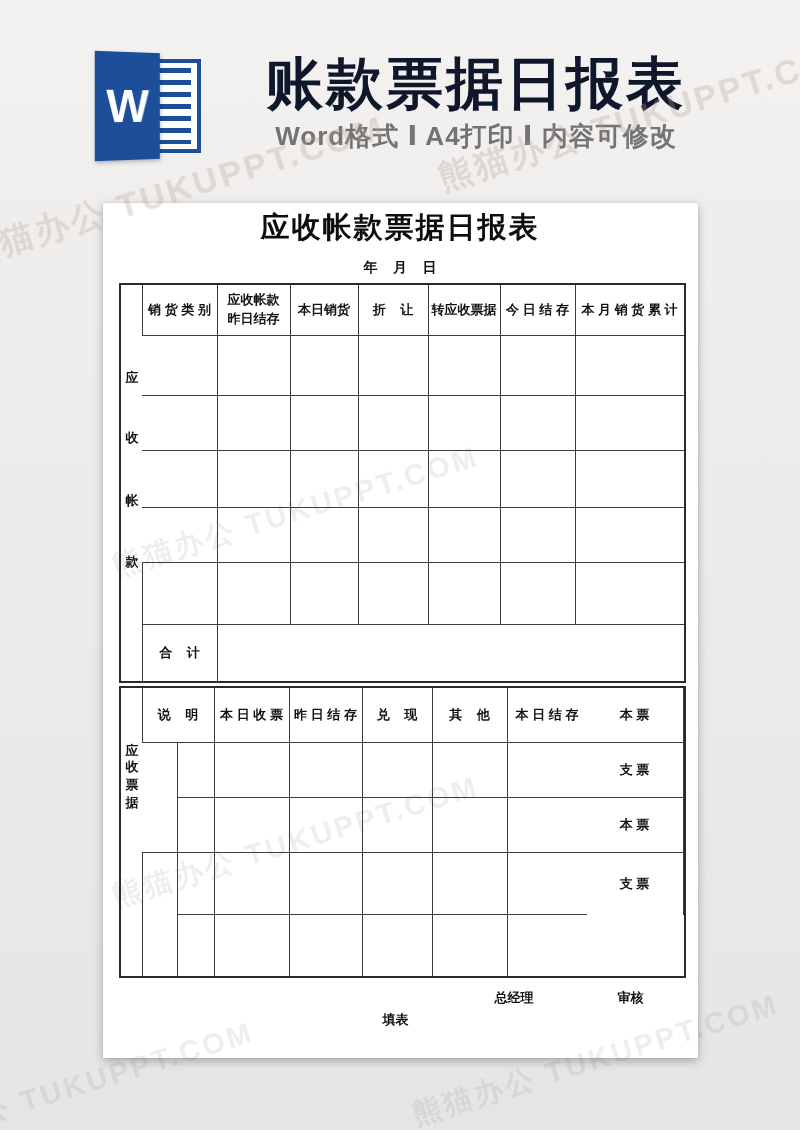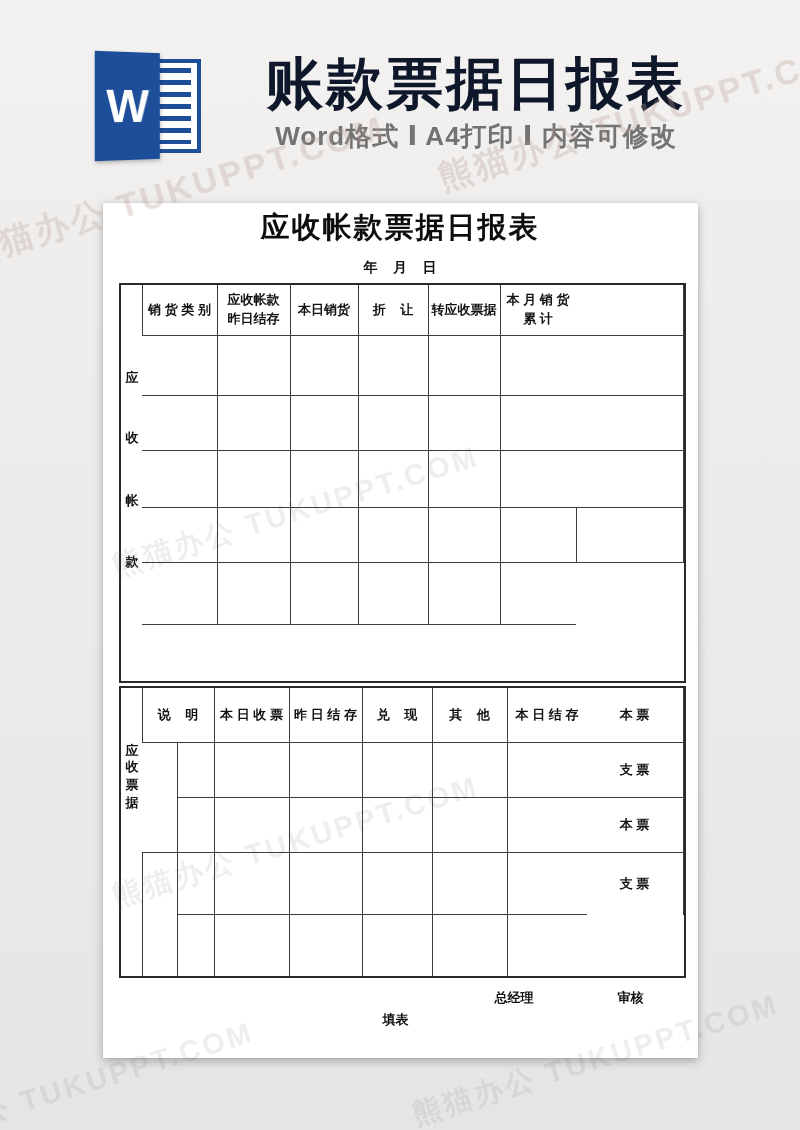--- a/index.html
+++ b/index.html
@@ -100,20 +100,21 @@
   <div class="date-line">年    月    日</div>
 
   <div class="tbl t1">
     <div class="c nr nb span1 vside vs1">应收帐款</div>
     <div class="c seg">销 货 类 别</div>
     <div class="c">应收帐款
 昨日结存</div>
     <div class="c">本日销货</div>
     <div class="c">折    让</div>
     <div class="c">转应收票据</div>
+    <div class="c">今 日 结 存</div>
     <div class="c nr">本 月 销 货 累 计</div>
 
     <div class="c"></div>
       <div class="c"></div>
       <div class="c"></div>
       <div class="c"></div>
       <div class="c"></div>
       <div class="c"></div>
       <div class="c nr"></div>
     <div class="c"></div>
@@ -138,20 +139,21 @@
       <div class="c"></div>
       <div class="c nr"></div>
     <div class="c seg"></div>
       <div class="c"></div>
       <div class="c"></div>
       <div class="c"></div>
       <div class="c"></div>
       <div class="c"></div>
       <div class="c nr"></div>
 
+    <div class="c seg nb">合    计</div>
     <div class="c nr nb total-merge"></div>
   </div>
 
   <div class="tbl t2">
     <div class="c nr nb vspan2 vside vs2">应收票据</div>
     <div class="c seg h-sm">说    明</div>
     <div class="c">本 日 收 票</div>
     <div class="c">昨 日 结 存</div>
     <div class="c">兑    现</div>
     <div class="c">其    他</div>

